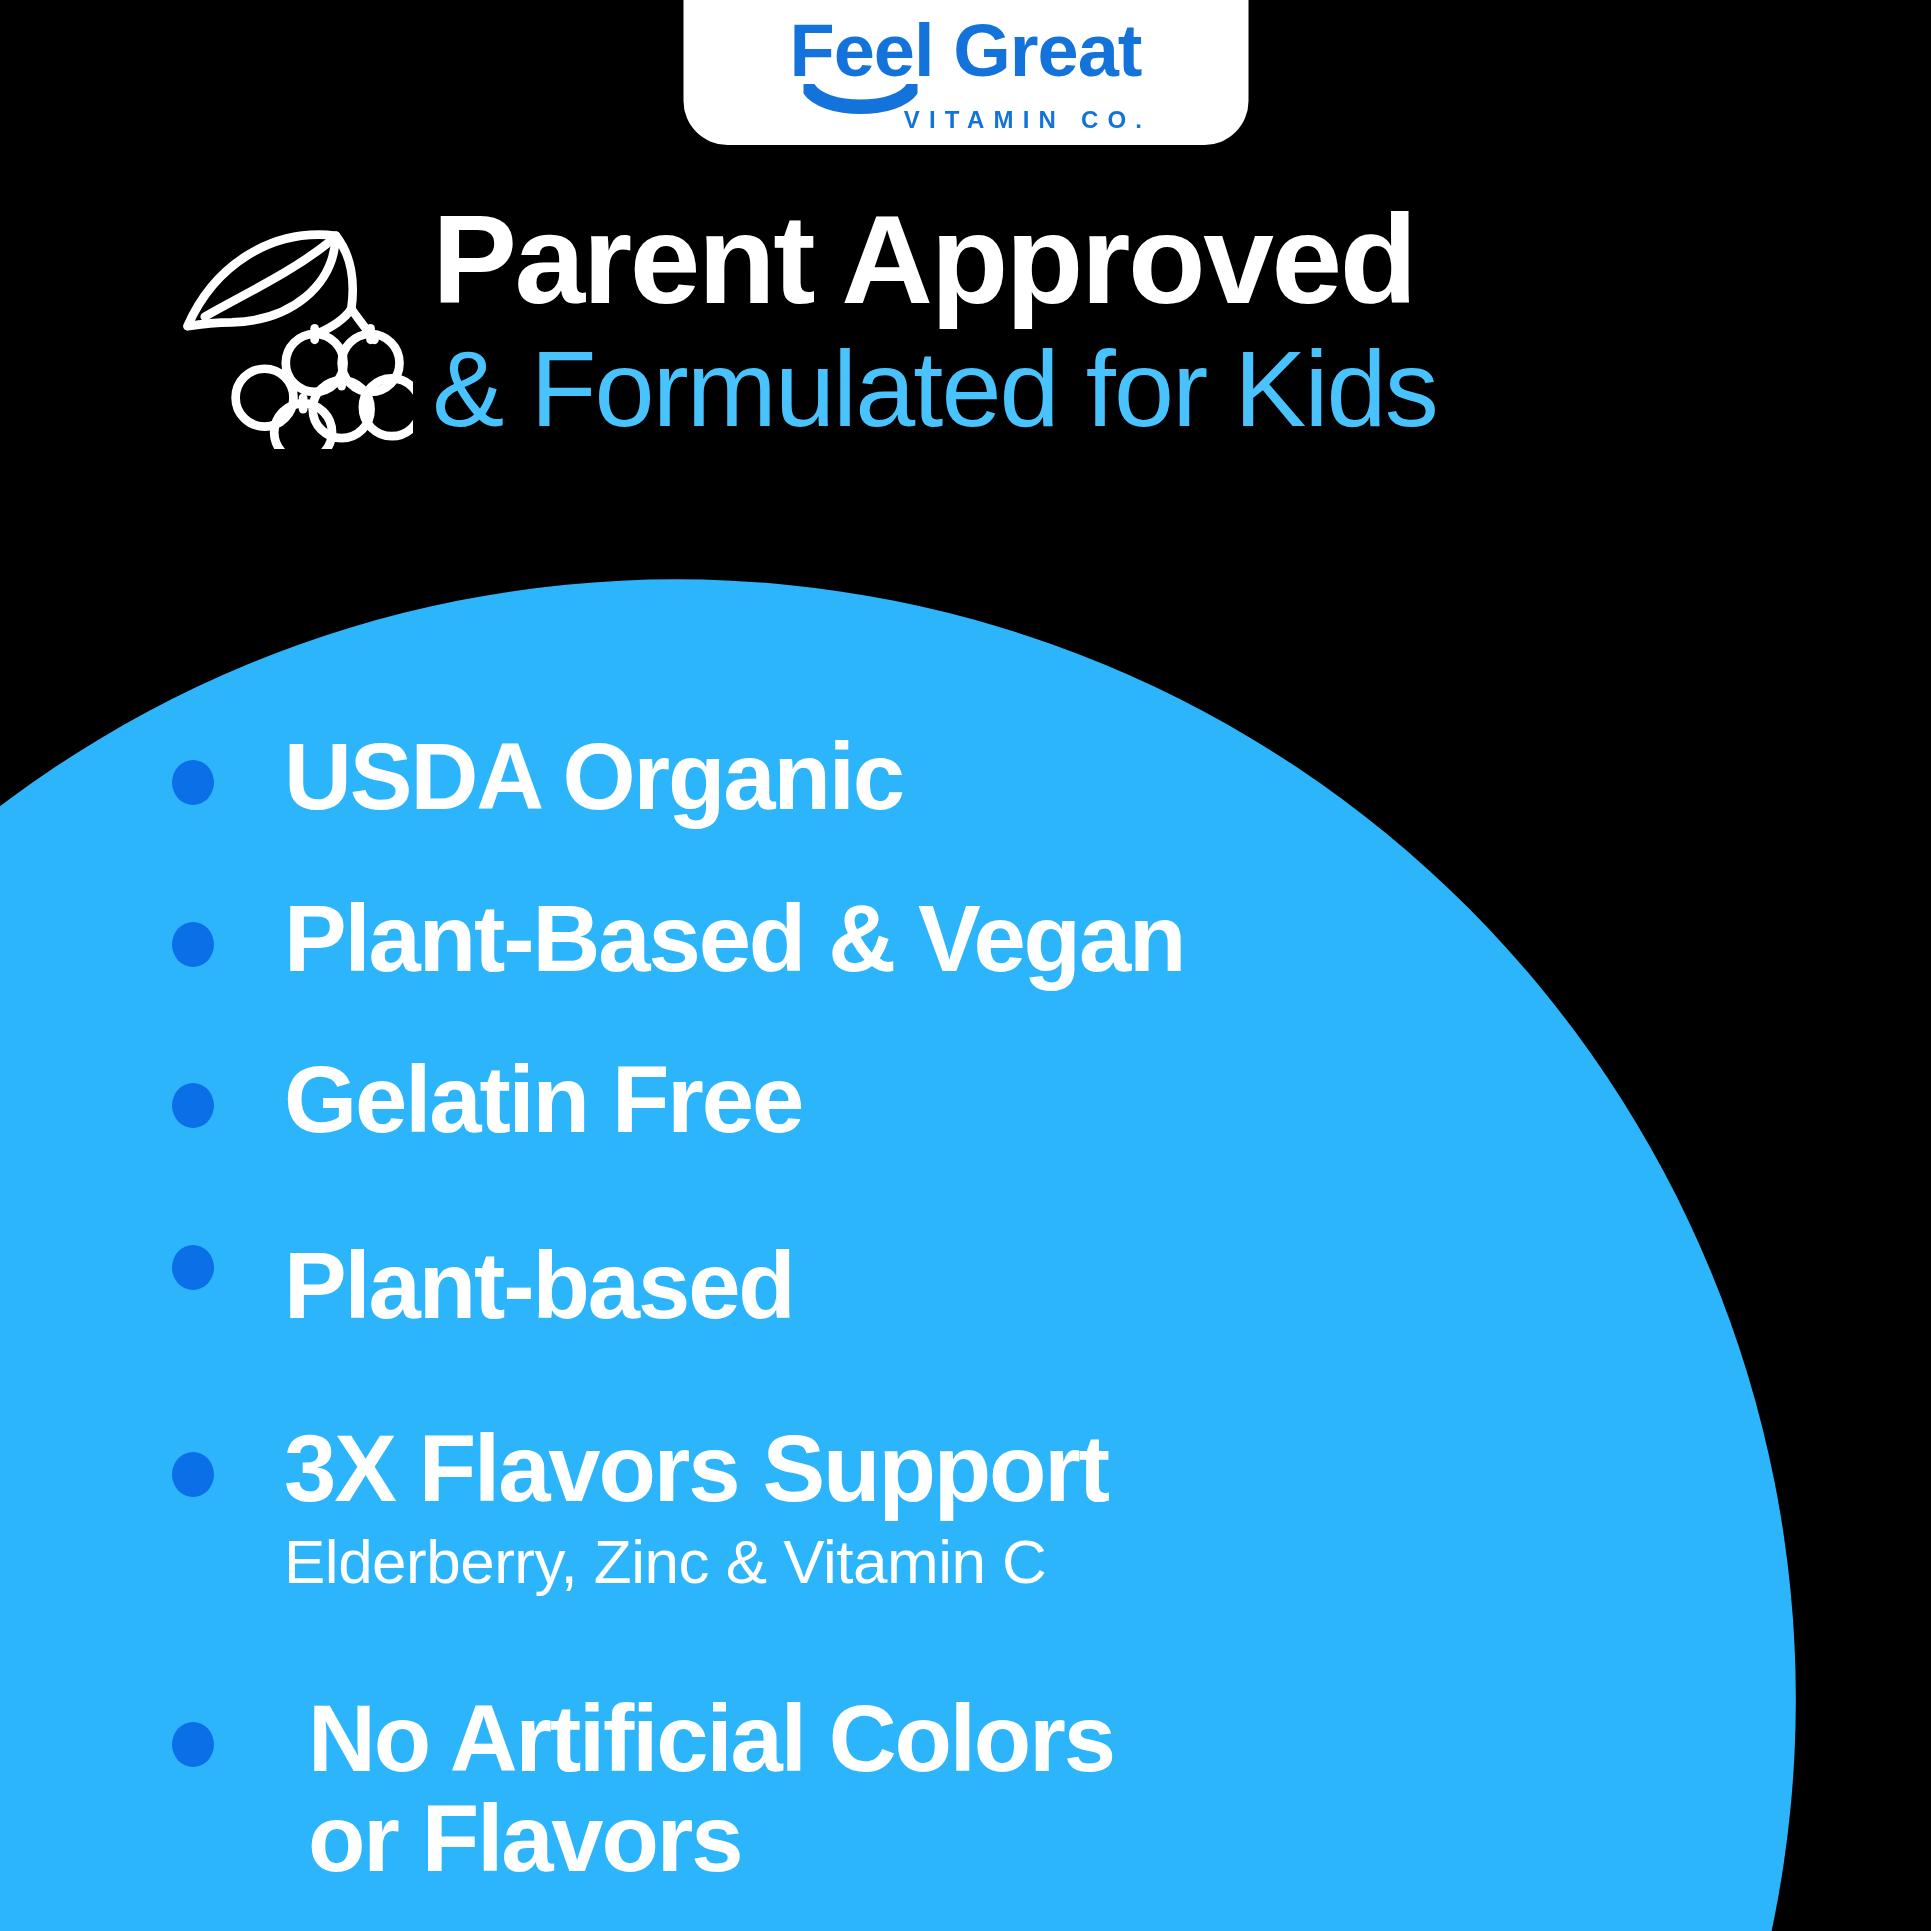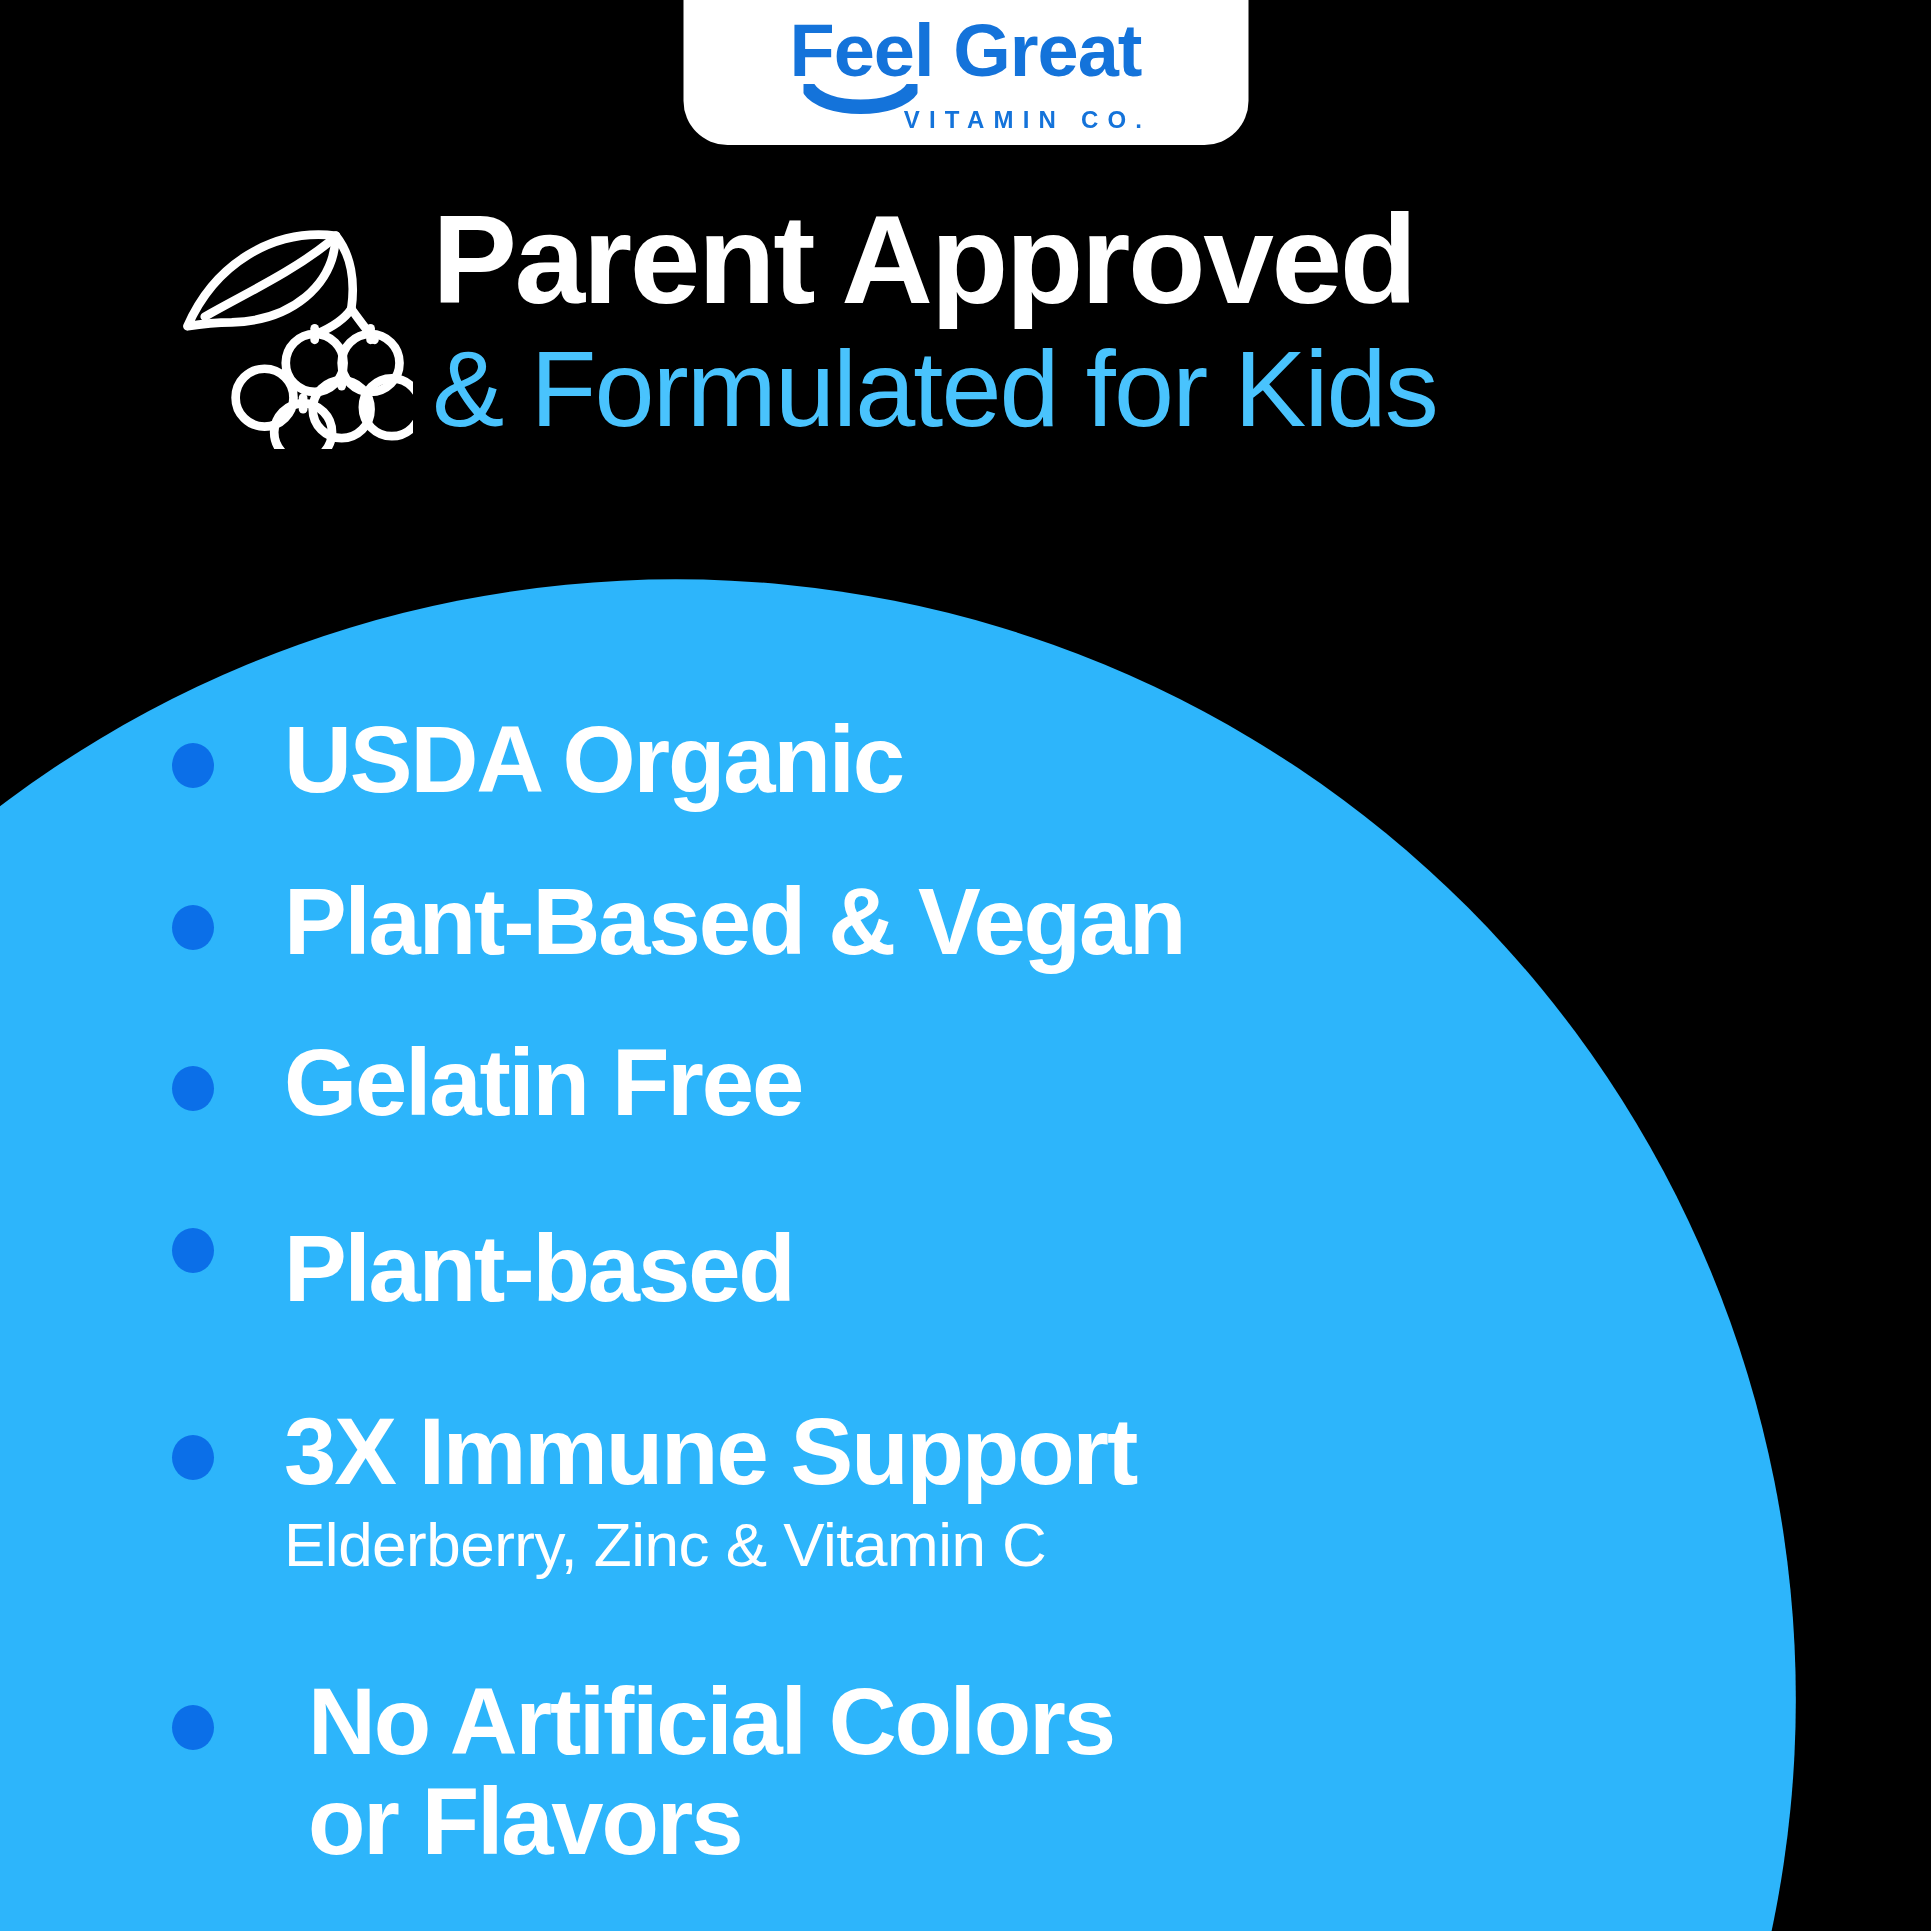--- a/index.html
+++ b/index.html
@@ -117,21 +117,21 @@
     line-height: 1.05;
     letter-spacing: -1.9px;
     white-space: nowrap;
     margin: 7.7px 0 0 0;
   }
 
   
   .benefits {
     position: absolute;
     left: 172px;
-    top: 710px;
+    top: 727px;
     width: 1583px;
     z-index: 4;
     list-style: none;
     margin: 0;
     padding: 0;
   }
   .benefit-item {
     display: flex;
     align-items: flex-start;
     margin-bottom: 62px;
@@ -251,21 +251,21 @@
       </li>
       <li class="benefit-item" data-gap="wide">
         <span class="benefit-dot" style="background: rgb(11, 111, 232);"></span>
         <div class="benefit-body">
           <p class="benefit-label" style="color: rgb(255, 255, 255); margin-top: 24px;">Plant-based</p>
         </div>
       </li>
       <li class="benefit-item" data-gap="xwide">
         <span class="benefit-dot" style="background: rgb(11, 111, 232);"></span>
         <div class="benefit-body">
-          <p class="benefit-label" style="color: rgb(255, 255, 255);">3X Immune Support</p>
+          <p class="benefit-label" style="color: rgb(255, 255, 255);">3X Flavors Support</p>
           <p class="benefit-note" style="color: rgb(255, 255, 255);">Elderberry, Zinc &amp; Vitamin C</p>
         </div>
       </li>
       <li class="benefit-item" data-gap="normal">
         <span class="benefit-dot" style="background: rgb(11, 111, 232);"></span>
         <div class="benefit-body">
           <p class="benefit-label" style="color: rgb(255, 255, 255);">No Artificial Colors<br>or Flavors</p>
         </div>
       </li>
     </ul>

